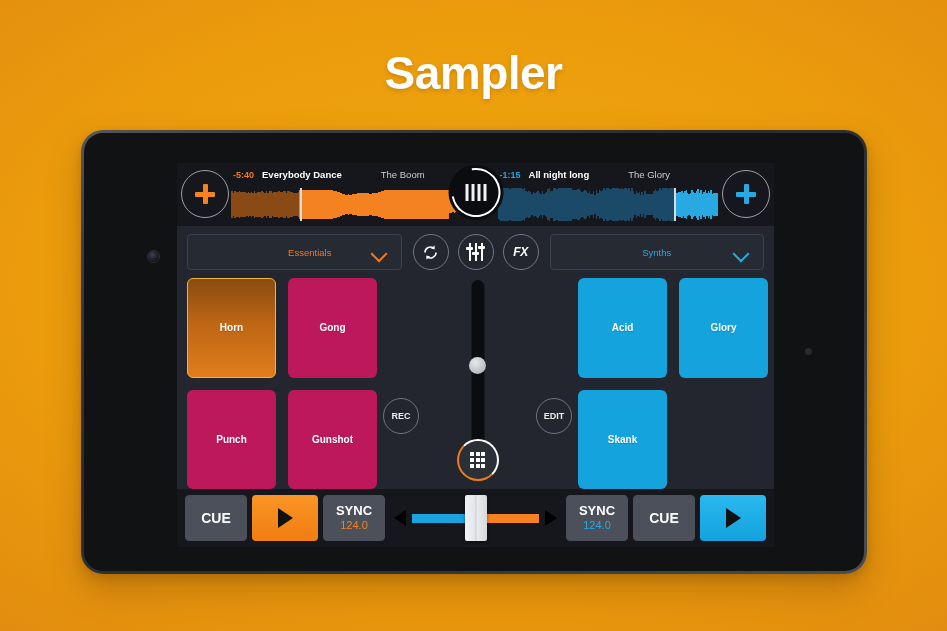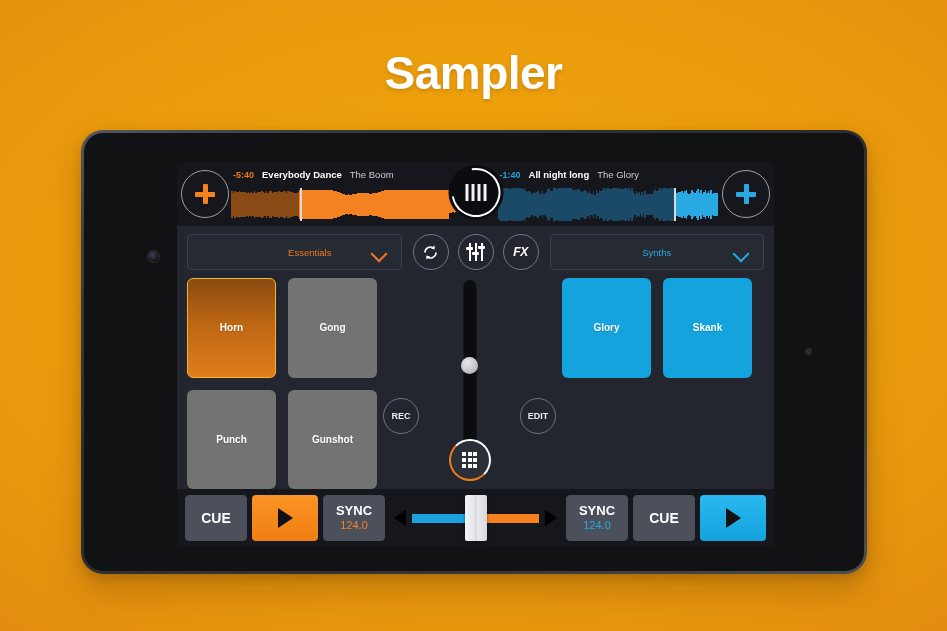--- a/index.html
+++ b/index.html
@@ -61,21 +61,21 @@
     background: #15171c;
     position: relative;
   }
   .deck { flex: 1; position: relative; padding: 6px 0 0 0; }
   .deck-meta { display: flex; align-items: baseline; gap: 8px; padding-left: 56px; height: 16px; }
   .deck.right .deck-meta { padding-left: 24px; }
   .time { font-size: 9px; font-weight: bold; }
   .time.orange { color: #f07820; }
   .time.blue { color: #26a4e0; }
   .track-title { font-size: 9.5px; font-weight: bold; color: #ffffff; }
-  .track-artist { font-size: 9.5px; color: #c9ccd2; }
+  .track-artist { font-size: 9.5px; color: #c9ccd2; margin-left: 31px; }
 
   .wave-wrap { position: absolute; bottom: 5px; height: 33px; }
   .deck.left .wave-wrap { left: 54px; right: 16px; }
   .deck.right .wave-wrap { left: 22px; right: 56px; }
   .wave { position: relative; width: 100%; height: 100%; display: flex; align-items: center; }
   .wave-bars { display: flex; align-items: center; width: 100%; height: 100%; gap: 0px; }
   .wave-bars i { display: block; flex: 1 1 auto; border-radius: 0; }
   .playhead {
     position: absolute; top: 0; bottom: 0; width: 2px;
     background: #d8dade;
@@ -155,34 +155,34 @@
   .eqicon i:nth-child(1) { left: 2px; }
   .eqicon i:nth-child(2) { left: 8px; }
   .eqicon i:nth-child(3) { left: 14px; }
   .eqicon b { position: absolute; width: 7px; height: 3px; background: #fff; border-radius: 1px; }
   .eqicon b:nth-child(4) { left: -0.5px; top: 4px; }
   .eqicon b:nth-child(5) { left: 5.5px; top: 9px; }
   .eqicon b:nth-child(6) { left: 11.5px; top: 3px; }
 
   
   .padarea {
-    display: flex; height: 213px; padding: 2px 22px 0 10px;
+    display: flex; height: 213px; padding: 2px 6px 0 10px;
     background: #23262e;
   }
   .padgrid {
     display: grid; grid-template-columns: 1fr 1fr; grid-template-rows: 1fr 1fr;
     gap: 12px; width: 190px;
   }
   .pad {
     border-radius: 6px;
     display: flex; align-items: center; justify-content: center;
     font-size: 10px; font-weight: bold; color: #ffffff;
     text-shadow: 0 1px 1px rgba(0,0,0,0.18);
   }
-  .pad.orange { background: #737373; }
+  .pad.orange { background: #be185d; }
   .pad.blue   { background: #14a3dc; }
   .pad.active {
     background: linear-gradient(180deg, #8a4a10 0%, #bd6614 45%, #e07d1c 100%);
     border: 1.6px solid #f5b731;
   }
 
   .center {
     flex: 1; position: relative;
     display: flex; align-items: center; justify-content: center;
   }
@@ -436,21 +436,21 @@
               <div class="playhead" style="left: 30%;"></div>
             </div>
           </div>
         </div>
 
         <div class="deck right">
           <div class="addbtn right">
             <span class="plus blue"></span>
           </div>
           <div class="deck-meta">
-            <span class="time blue">-1:40</span>
+            <span class="time blue">-1:15</span>
             <span class="track-title">All night long</span>
             <span class="track-artist">The Glory</span>
           </div>
           <div class="wave-wrap">
             <div class="wave">
               <div class="wave-bars" id="wave-right">
                   <i style="height: 85.3742%; background: rgb(27, 74, 104);"></i>
                   <i style="height: 95.5102%; background: rgb(27, 74, 104);"></i>
                   <i style="height: 98.033%; background: rgb(27, 74, 104);"></i>
                   <i style="height: 100%; background: rgb(27, 74, 104);"></i>
@@ -685,20 +685,23 @@
                 <i></i>
                 <i></i>
                 <i></i>
                 <i></i>
             </span>
           </div>
         </div>
 
         <div class="padgrid" id="pads-right">
             <div class="pad blue">
+              <span>Acid</span>
+            </div>
+            <div class="pad blue">
               <span>Glory</span>
             </div>
             <div class="pad blue">
               <span>Skank</span>
             </div>
           </div>
       </div>
 
       <div class="transport">
         <div class="tbtn cue">CUE</div>

